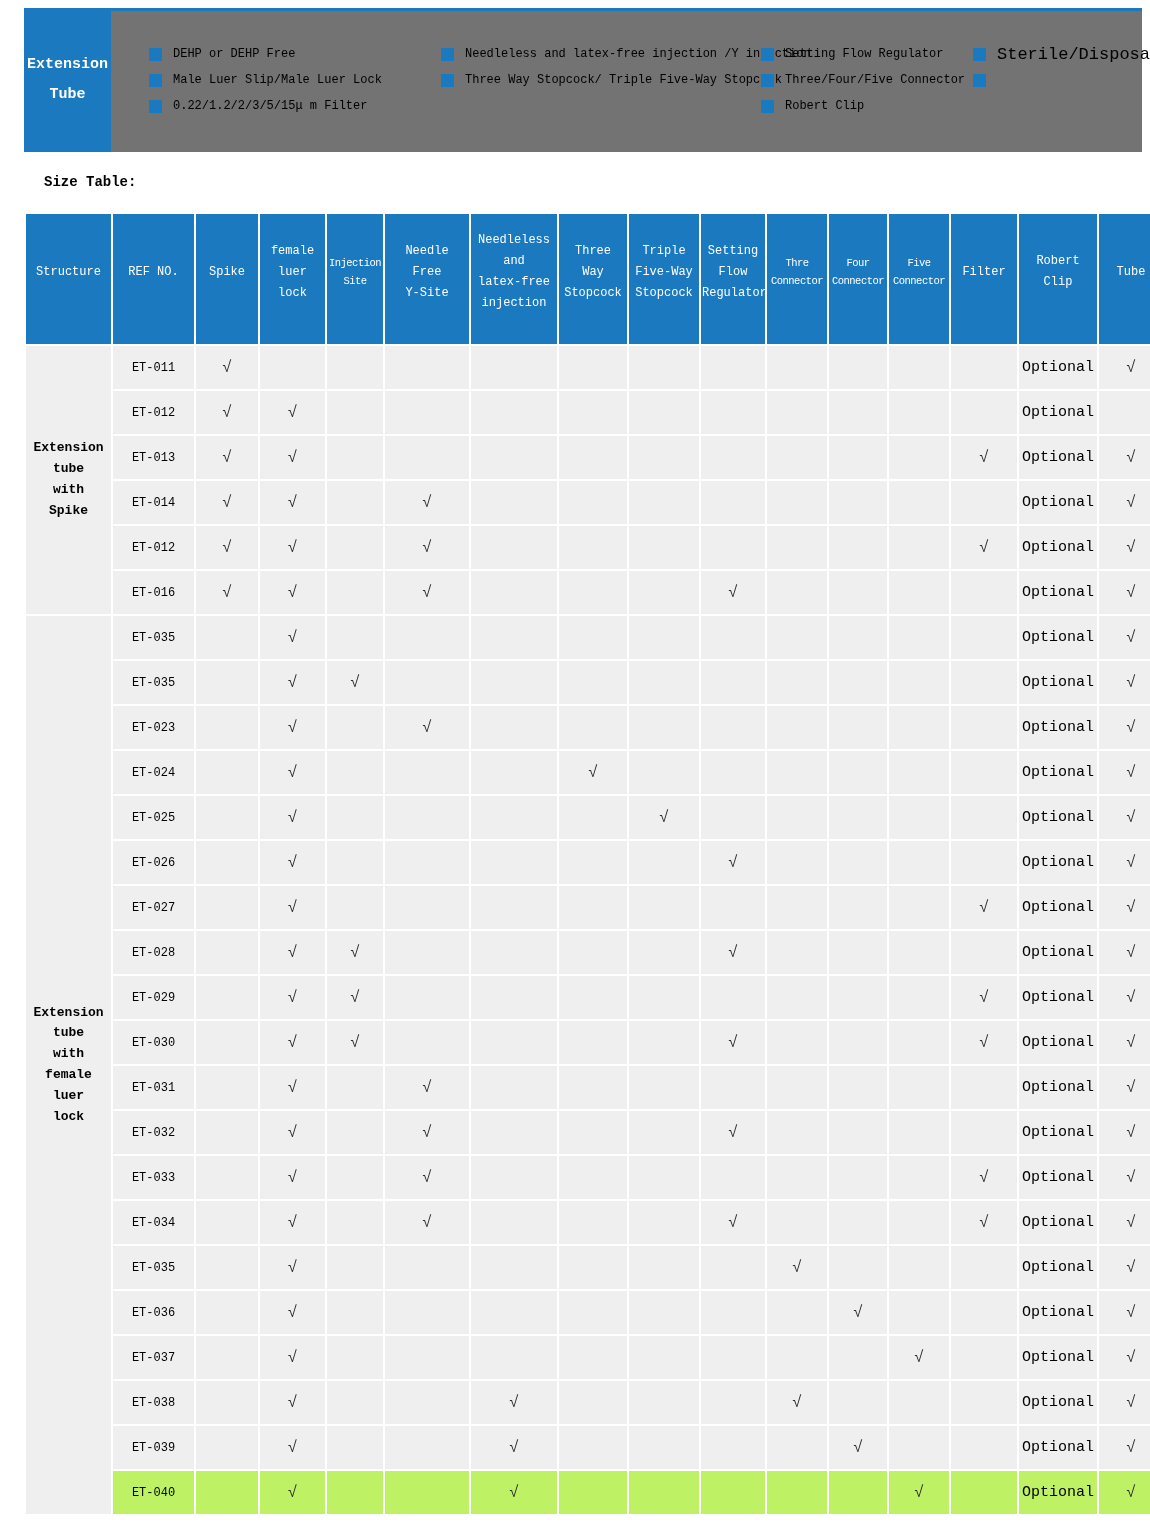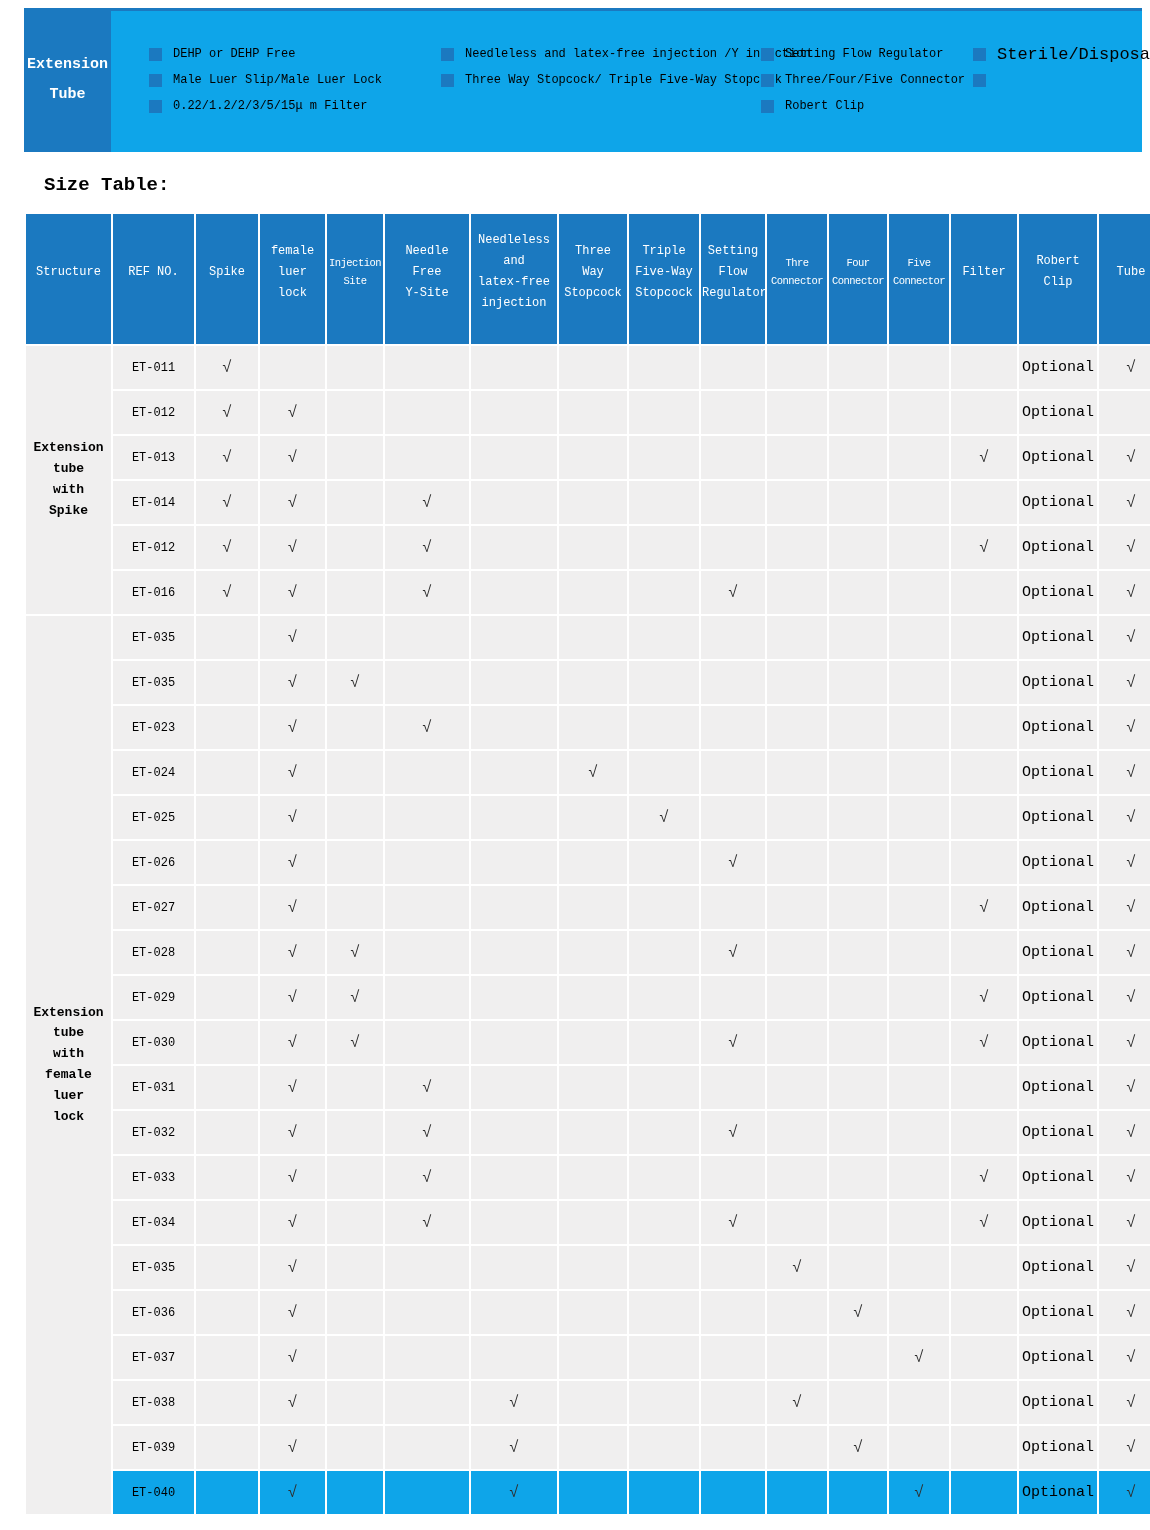--- a/index.html
+++ b/index.html
@@ -12,55 +12,55 @@
 
   
   .top { display:flex; }
   .brand-box {
     width:87px; height:144px; background:#1b79c0; color:#fff;
     display:flex; flex-direction:column; align-items:center; justify-content:center;
     font-weight:bold; font-size:15px; line-height:2; flex:none; text-align:center;
   }
   .banner {
     position:relative; flex:1; height:141px;
-    background:#0ea5e9; border-top:3px solid #1b79c0;
+    background:#737373; border-top:3px solid #1b79c0;
   }
   .legend-col { position:absolute; top:30px; }
   .legend-col.c1 { left:38px; }
   .legend-col.c2 { left:330px; }
   .legend-col.c3 { left:650px; }
   .legend-col.c4 { left:862px; }
   .legend-item { display:flex; align-items:center; height:26px; }
   .legend-square { width:13px; height:13px; background:#1b79c0; margin-right:11px; flex:none; }
   .legend-label { font-size:12px; white-space:nowrap; }
   .legend-label.big { font-size:17px; }
 
   
-  .size-label { margin:22px 0 0 20px; font-size:19px; font-weight:bold; height:20px; }
+  .size-label { margin:22px 0 0 20px; font-size:14px; font-weight:bold; height:20px; }
 
   
   table.size-table {
     margin-top:18px; border-collapse:separate; border-spacing:2px;
     table-layout:fixed; width:1134px;
   }
   table.size-table th {
     background:#1b79c0; color:#fff; font-weight:normal; font-size:12px;
     height:116px; vertical-align:middle; text-align:center;
     white-space:pre-line; line-height:1.75; padding:0 1px 14px 1px;
   }
   table.size-table th.small { font-size:10.5px; letter-spacing:-0.5px; }
   table.size-table td {
     background:#f0efef; height:43px; text-align:center; vertical-align:middle;
     padding:0; overflow:hidden;
   }
   td.structure { font-weight:bold; font-size:13px; white-space:pre-line; line-height:1.6; }
   td.ref { font-size:12px; }
   td.check { font-size:16px; color:#2e2e2e; }
   td.optional { font-size:15px; }
-  tr.hl td { background:#0ea5e9; }
+  tr.hl td { background:#bef264; }
 </style>
 </head>
 <body>
 
 <div class="page">
 
   <div class="top">
     <div class="brand-box">
       <span style="white-space:pre-line;">Extension
 Tube</span>

